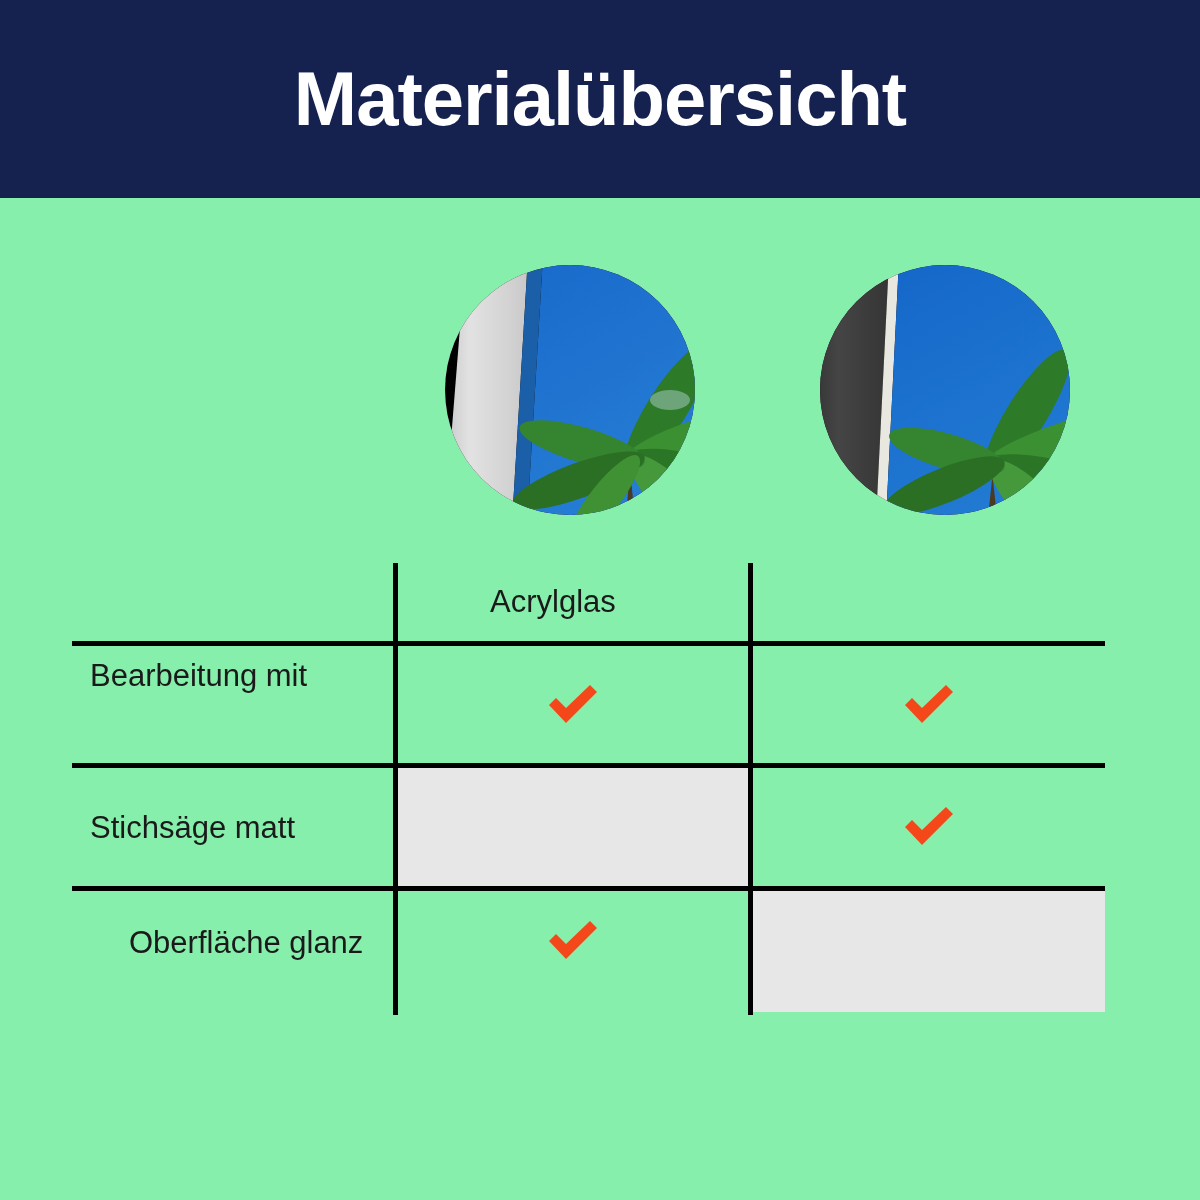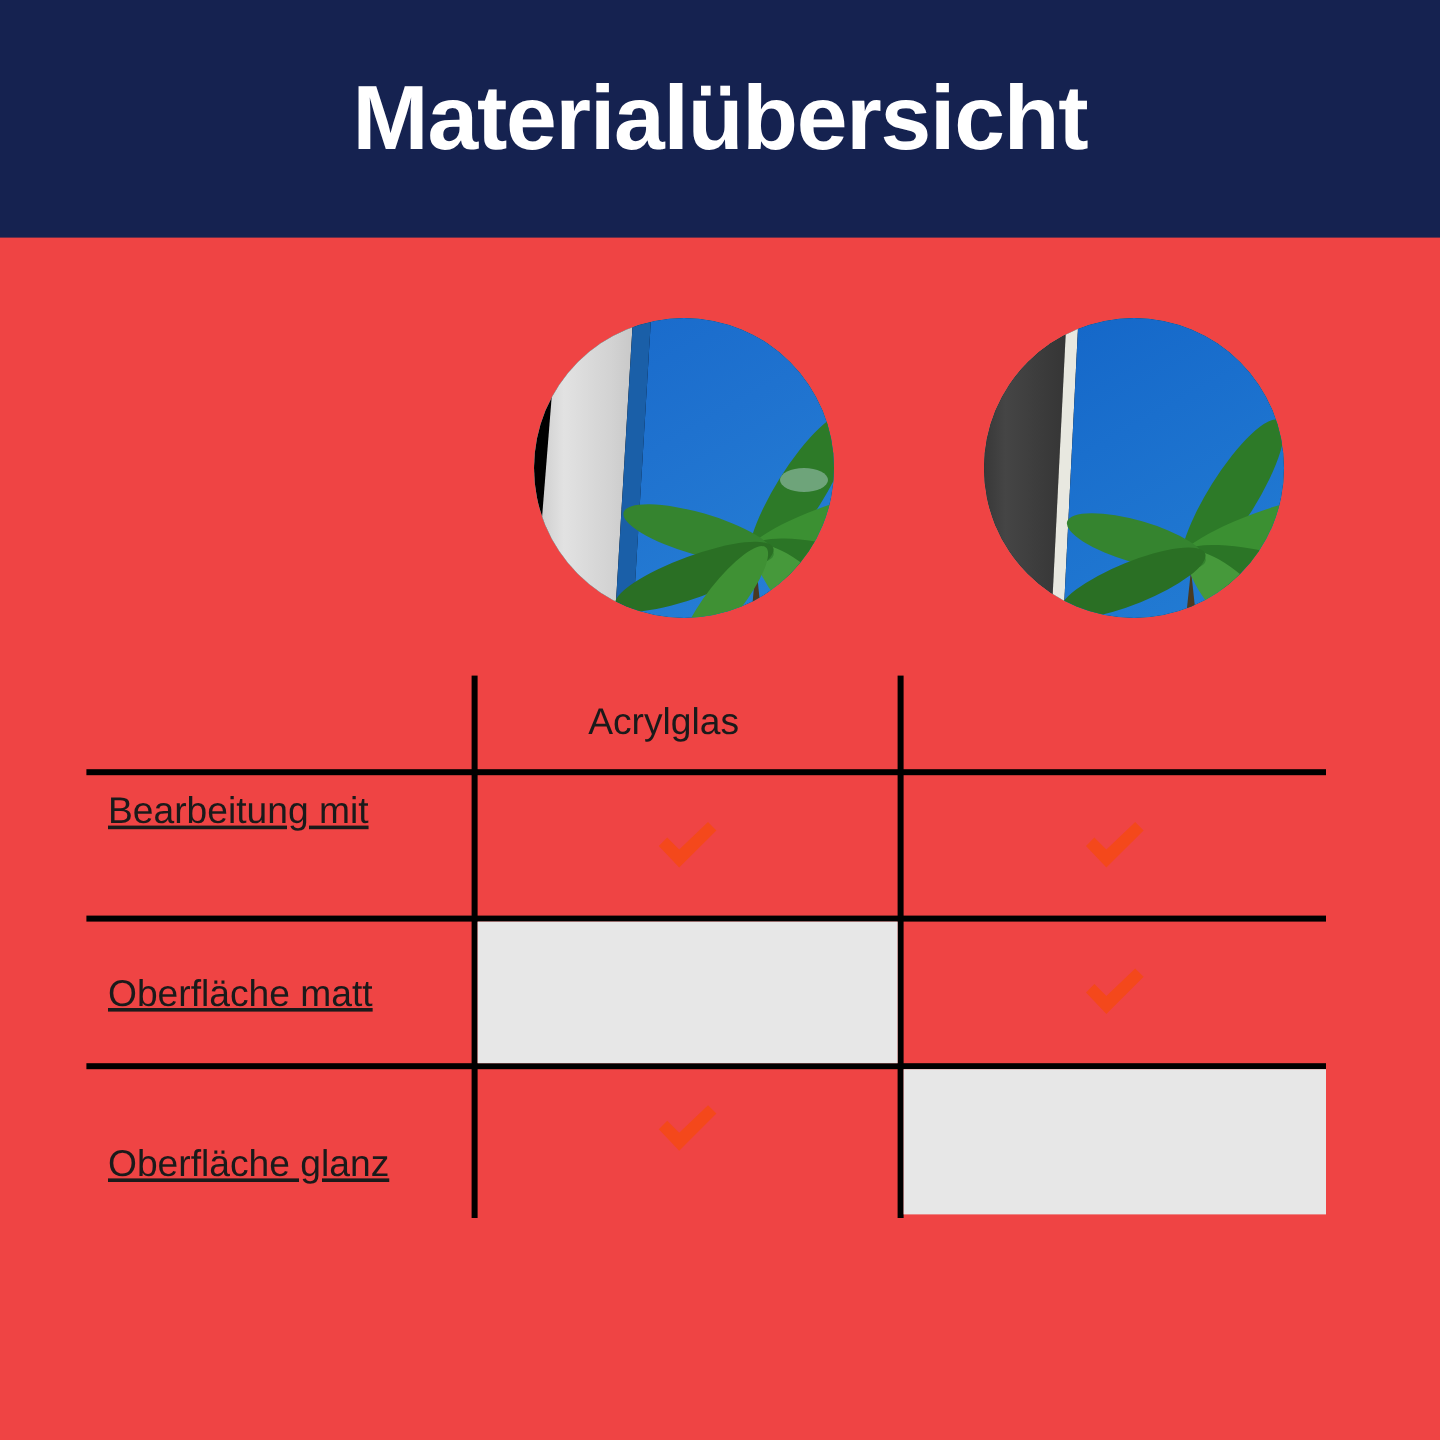--- a/index.html
+++ b/index.html
@@ -9,21 +9,21 @@
     height: 1200px;
     background: #ffffff;
     font-family: "Liberation Sans", sans-serif;
     overflow: hidden;
   }
 
   #page {
     position: relative;
     width: 1200px;
     height: 1200px;
-    background: #ef4444;
+    background: #86efac;
   }
 
   
   .header-banner {
     position: absolute;
     left: 0; top: 0;
     width: 1200px;
     height: 198px;
     background: #152250;
     display: flex;
@@ -108,21 +108,20 @@
   #head-acryl { left: 326px; width: 310px; }
   #head-alu   { left: 681px; width: 352px; }
 
   .row-label {
     position: absolute;
     left: 18px;
     width: 300px;
     font-size: 31px;
     color: #1a1a1a;
     line-height: 1.28;
-    text-decoration: underline;
   }
 
   .shade-cell {
     position: absolute;
     background: #e7e7e7;
   }
 
   .check-cell {
     position: absolute;
     display: flex;
@@ -336,30 +335,30 @@
       </svg>
     </div>
     <div class="check-cell" style="left:681px; top:86px; width:352px; height:117px;">
       <svg class="check-mark" width="56" height="48" viewBox="0 0 56 48">
         <path d="M4 24 L11 17 L21 27 L45 4 L52 11 L21 42 Z" fill="#f4481b"></path>
       </svg>
     </div>
 
     <div class="shade-cell" style="left:326px; top:208px; width:350px; height:118px;"></div>
     <div class="row-label" style="top:248px;">
-      <div>Oberfläche matt</div>
+      <div>Stichsäge matt</div>
     </div>
     <div class="check-cell" style="left:681px; top:208px; width:352px; height:118px;">
       <svg class="check-mark" width="56" height="48" viewBox="0 0 56 48">
         <path d="M4 24 L11 17 L21 27 L45 4 L52 11 L21 42 Z" fill="#f4481b"></path>
       </svg>
     </div>
 
     <div class="shade-cell" style="left:681px; top:331px; width:352px; height:121px;"></div>
-    <div class="row-label" style="top:390px;">
+    <div class="row-label" style="top:363px;margin-left:39px;">
       <div>Oberfläche glanz</div>
     </div>
     <div class="check-cell" style="left:326px; top:331px; width:350px; height:100px;">
       <svg class="check-mark" width="56" height="48" viewBox="0 0 56 48">
         <path d="M4 24 L11 17 L21 27 L45 4 L52 11 L21 42 Z" fill="#f4481b"></path>
       </svg>
     </div>
 
   </div>
 </div>

